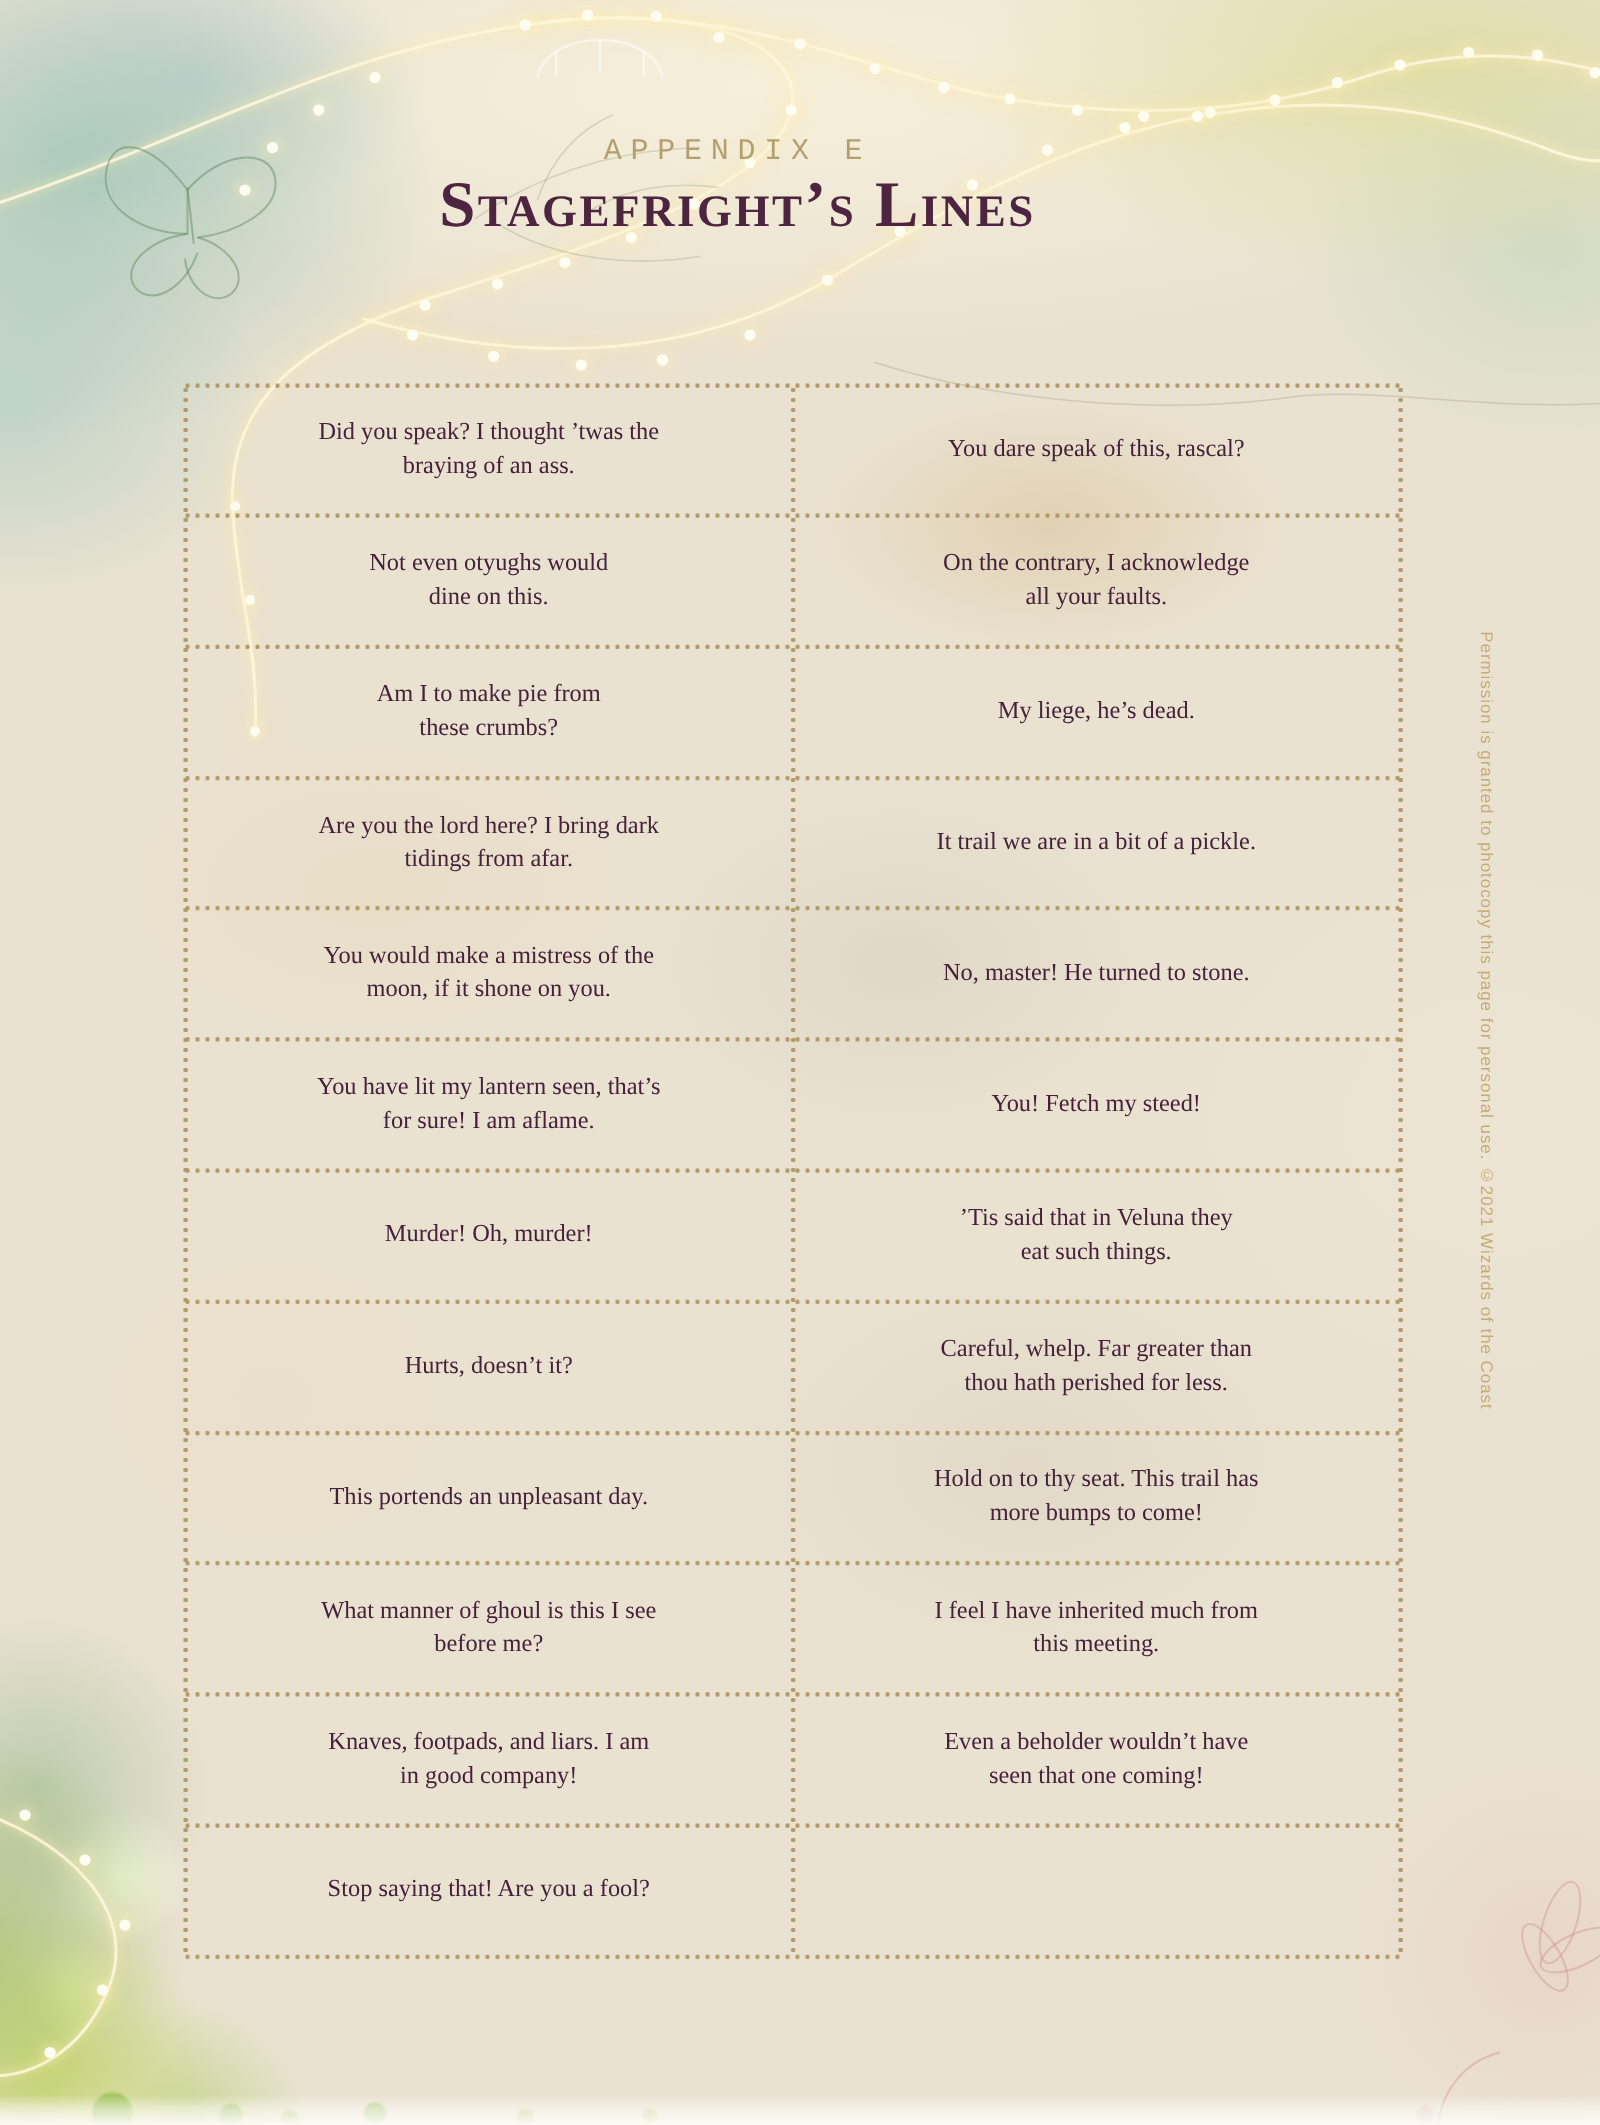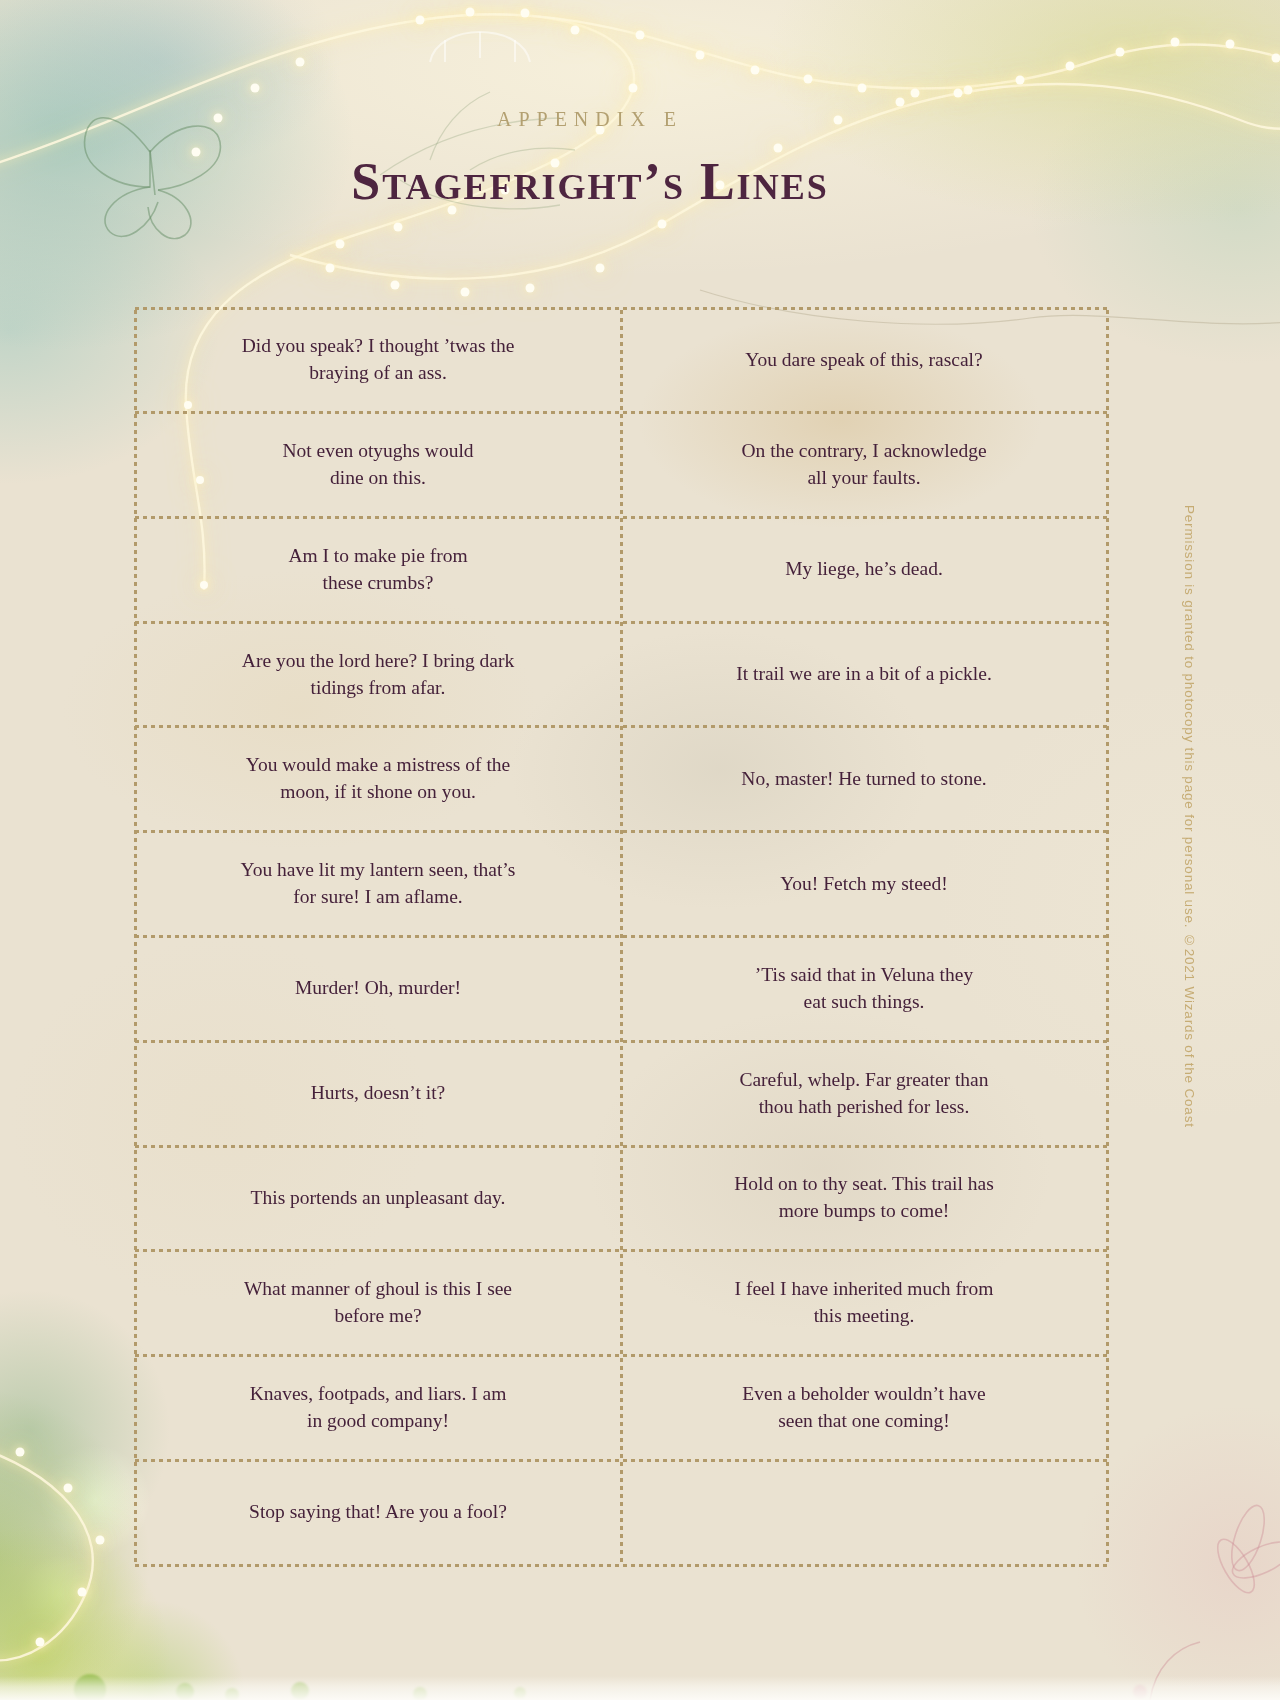--- a/index.html
+++ b/index.html
@@ -53,30 +53,30 @@
   .bulbs circle{fill:#fffdf2;
           filter:drop-shadow(0 0 5px rgba(255,242,190,0.95)) drop-shadow(0 0 13px rgba(255,232,150,0.6));}
   .sketch{fill:none;stroke:rgba(100,140,100,0.50);stroke-width:1.6;}
   .sketch2{fill:none;stroke:rgba(150,165,130,0.35);stroke-width:1.3;}
   .whitework{fill:none;stroke:rgba(255,255,255,0.5);stroke-width:2;}
   .pinkwork{fill:none;stroke:rgba(205,140,150,0.42);stroke-width:1.6;}
   .bokeh{filter:blur(1px);}
   
   .header{position:absolute;left:0;top:108px;width:1180px;text-align:center;}
   .appendix{
-    font-size:20px;letter-spacing:7px;color:var(--gold);
-    font-family:Liberation Serif, serif;
+    font-size:24px;letter-spacing:7px;color:var(--gold);
+    font-family:Liberation Mono, monospace;
   }
   .title{
-    margin-top:25px;font-size:52px;line-height:1;
+    margin-top:4px;font-size:52px;line-height:1;
     font-variant:small-caps;letter-spacing:2px;color:var(--title);
     font-family:"Liberation Serif", serif;font-weight:600;
   }
   
-  .table{position:absolute;left:135px;top:308px;width:972px;height:1257px;}
+  .table{position:absolute;left:148px;top:308px;width:972px;height:1257px;}
   .cells{
     position:absolute;inset:0;display:grid;
     grid-template-columns:1fr 1fr;grid-template-rows:repeat(12,1fr);
   }
   .cell{
     display:flex;align-items:center;justify-content:center;
     text-align:center;white-space:pre-line;
     padding:6px 34px;box-sizing:border-box;
     font-size:19.5px;line-height:1.38;color:var(--quote);
     font-family:"Liberation Serif", serif;

